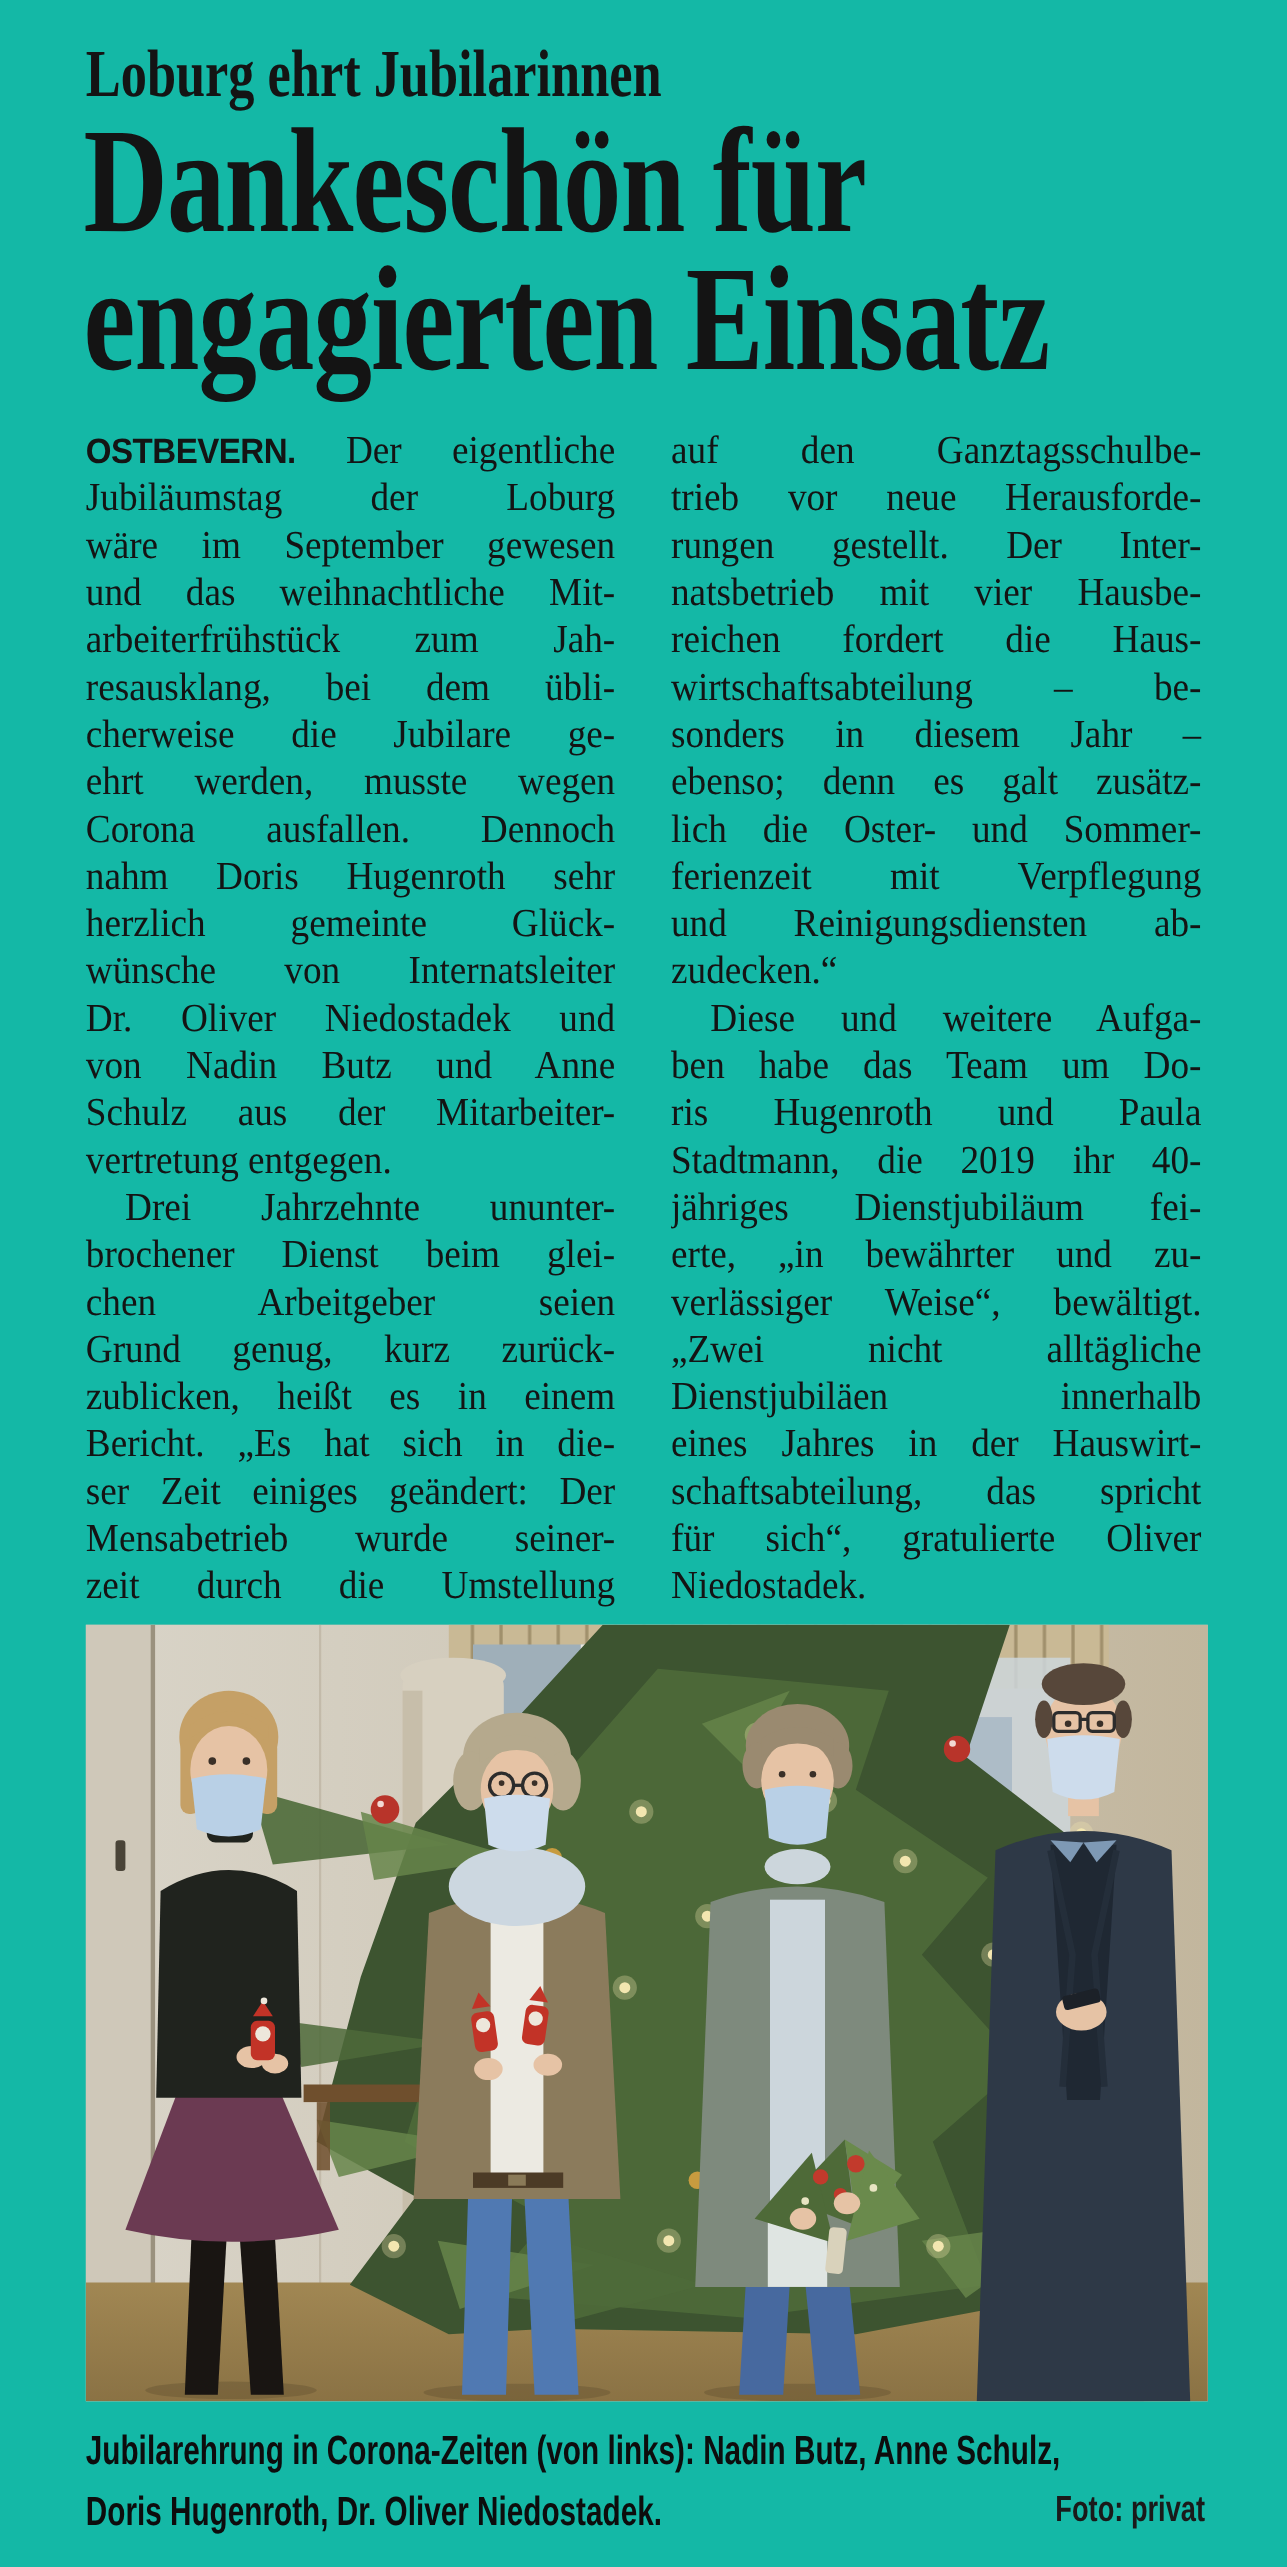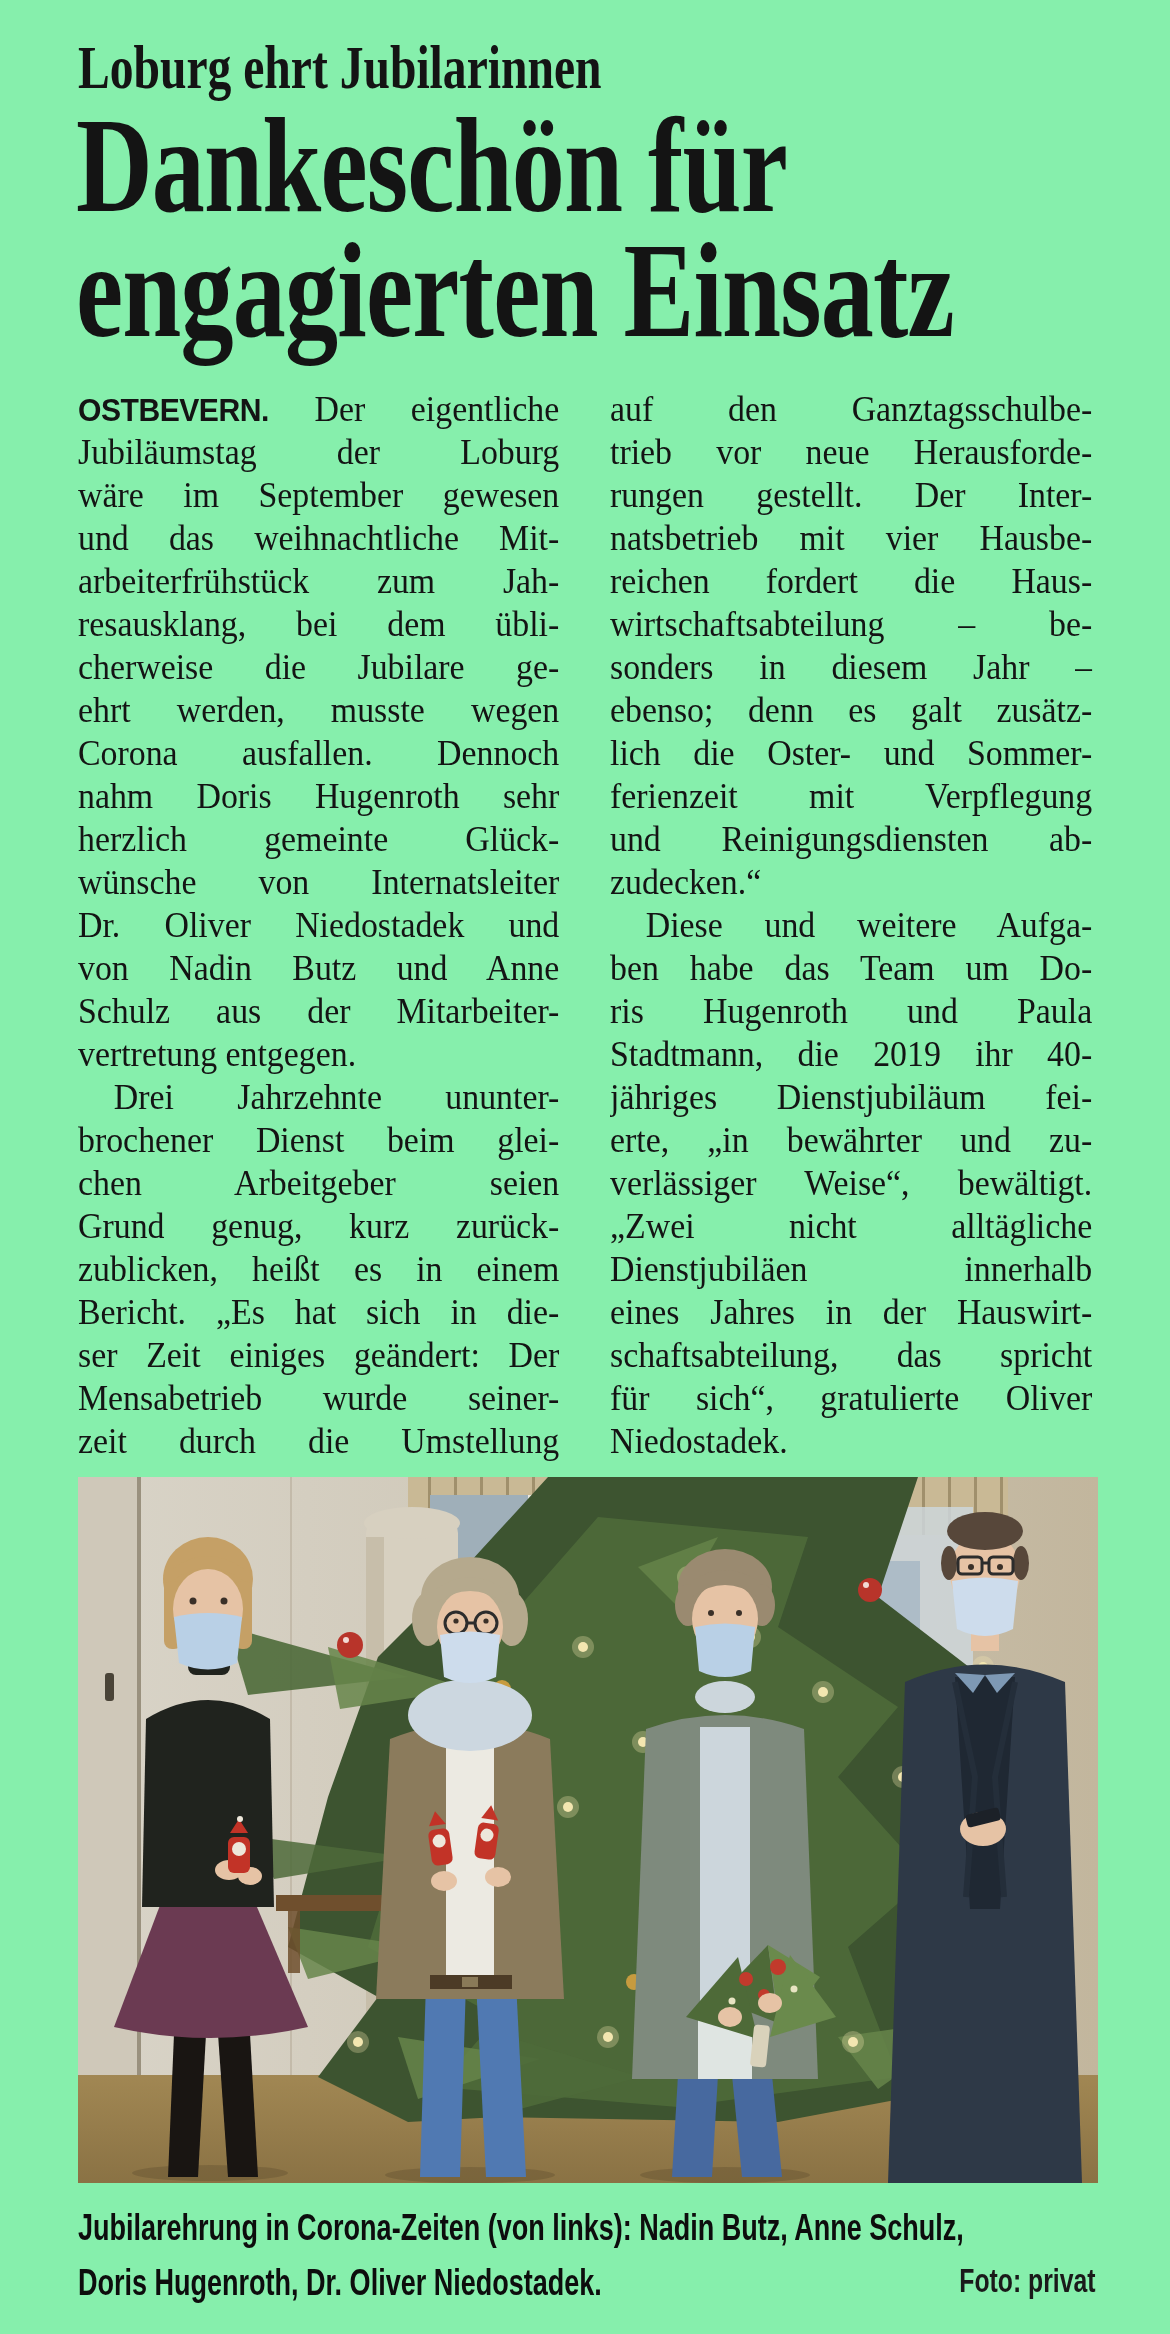--- a/index.html
+++ b/index.html
@@ -1,18 +1,18 @@
 <!DOCTYPE html>
 <html><head>
 <meta charset="utf-8">
 <style>
   html,body{margin:0;padding:0;background:#e9e7e2;}
   .page{
     position:relative;width:1170px;height:2334px;margin:0 auto;
-    background:#86efac;overflow:hidden;
+    background:#14b8a6;overflow:hidden;
     font-family:"Liberation Serif", serif;color:#141414;
   }
   
   .kicker{
     position:absolute;left:78px;top:36px;
     font-size:61px;font-weight:bold;line-height:64px;white-space:nowrap;
     transform:scaleX(.78);transform-origin:0 0;letter-spacing:0;
   }
   
   .headline{

